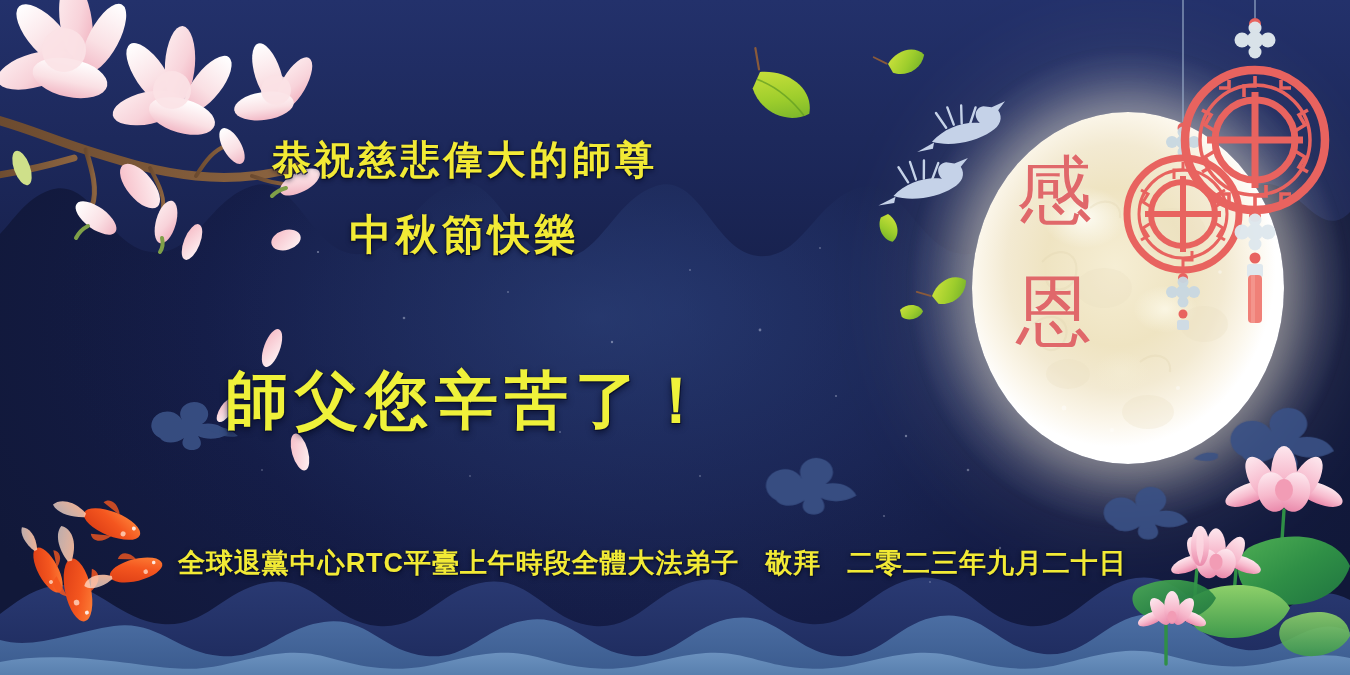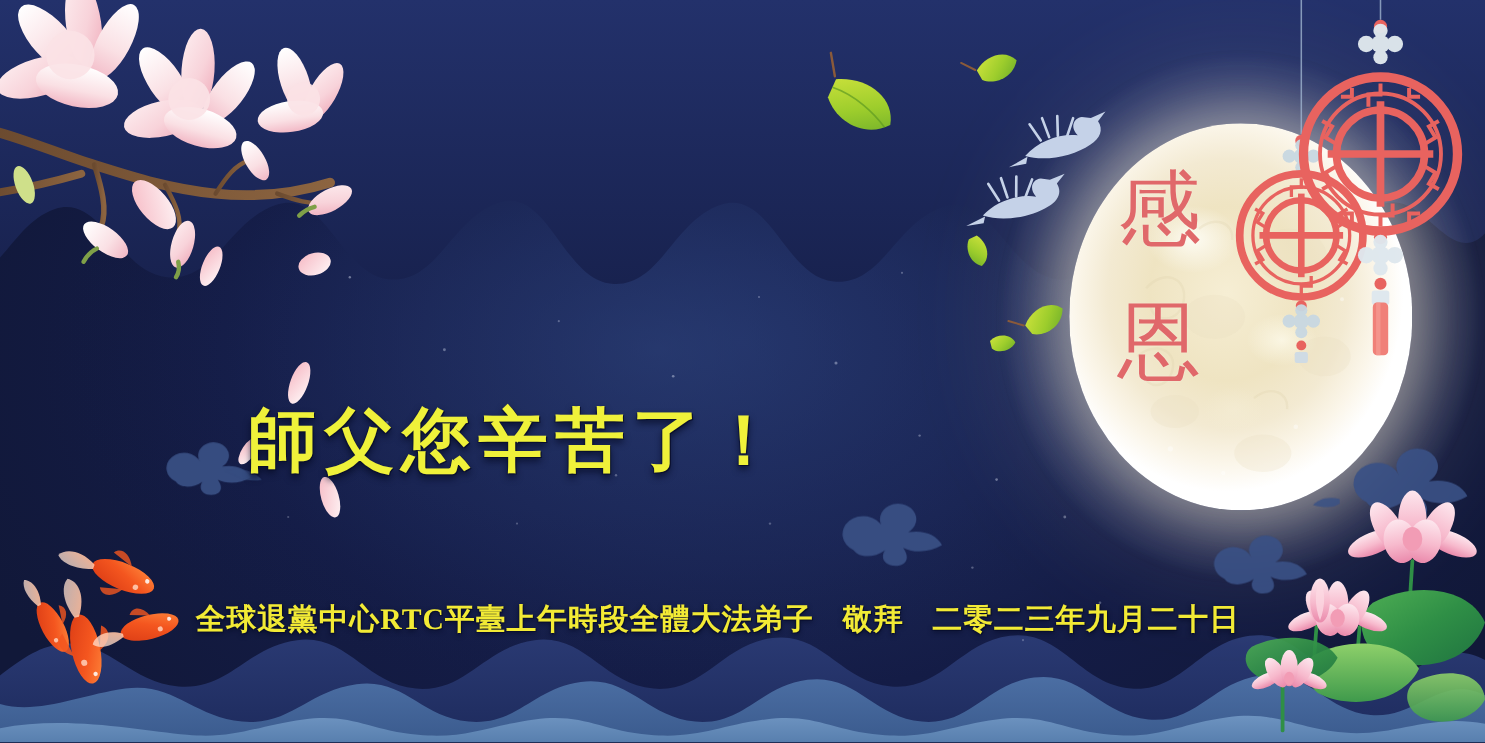--- a/index.html
+++ b/index.html
@@ -75,21 +75,21 @@
     white-space:nowrap;
     text-shadow:
        1px 1px 0 rgba(10,15,45,.92),
       -1px 1px 0 rgba(10,15,45,.6),
        0 3px 7px rgba(5,10,35,.8);
   }
   #signature{
     position:absolute;left:0;top:545px;width:1350px;
     padding-left:178px;
     color:#f2ea35;font-size:27px;font-weight:700;letter-spacing:.035em;
-    font-family:Liberation Serif, serif;
+    font-family:Liberation Sans, sans-serif;
     white-space:nowrap;
     text-shadow:
        1px 1px 0 rgba(10,15,45,.92),
       -1px 1px 0 rgba(10,15,45,.55),
        0 2px 5px rgba(5,10,35,.8);
   }
   .sig-gap{display:inline-block;width:26px;}
 </style>
 </head>
 <body>
@@ -612,20 +612,24 @@
         <ellipse cx="0" cy="-5" rx="7" ry="9" fill="#f29cb5"></ellipse>
       </g>
 
       <g transform="translate(1200,546)">
         <ellipse cx="0" cy="0" rx="9" ry="20" fill="url(#lotG)"></ellipse>
         <path d="M0,-20 C5,-10 5,6 0,18 C-5,6 -5,-10 0,-20 Z" fill="#fcd9e3" opacity=".75"></path>
       </g>
     </svg>
   </div>
 
+  <div id="greeting">
+    <div id="line1" class="gline">恭祝慈悲偉大的師尊</div>
+    <div id="line2" class="gline">中秋節快樂</div>
+  </div>
 
   <div id="line3">師父您辛苦了！</div>
 
   <div id="signature">
     <span>全球退黨中心RTC平臺上午時段全體大法弟子</span><span class="sig-gap"></span><span>敬拜</span><span class="sig-gap"></span><span>二零二三年九月二十日</span>
   </div>
 
 </div>
 
 </body></html>

